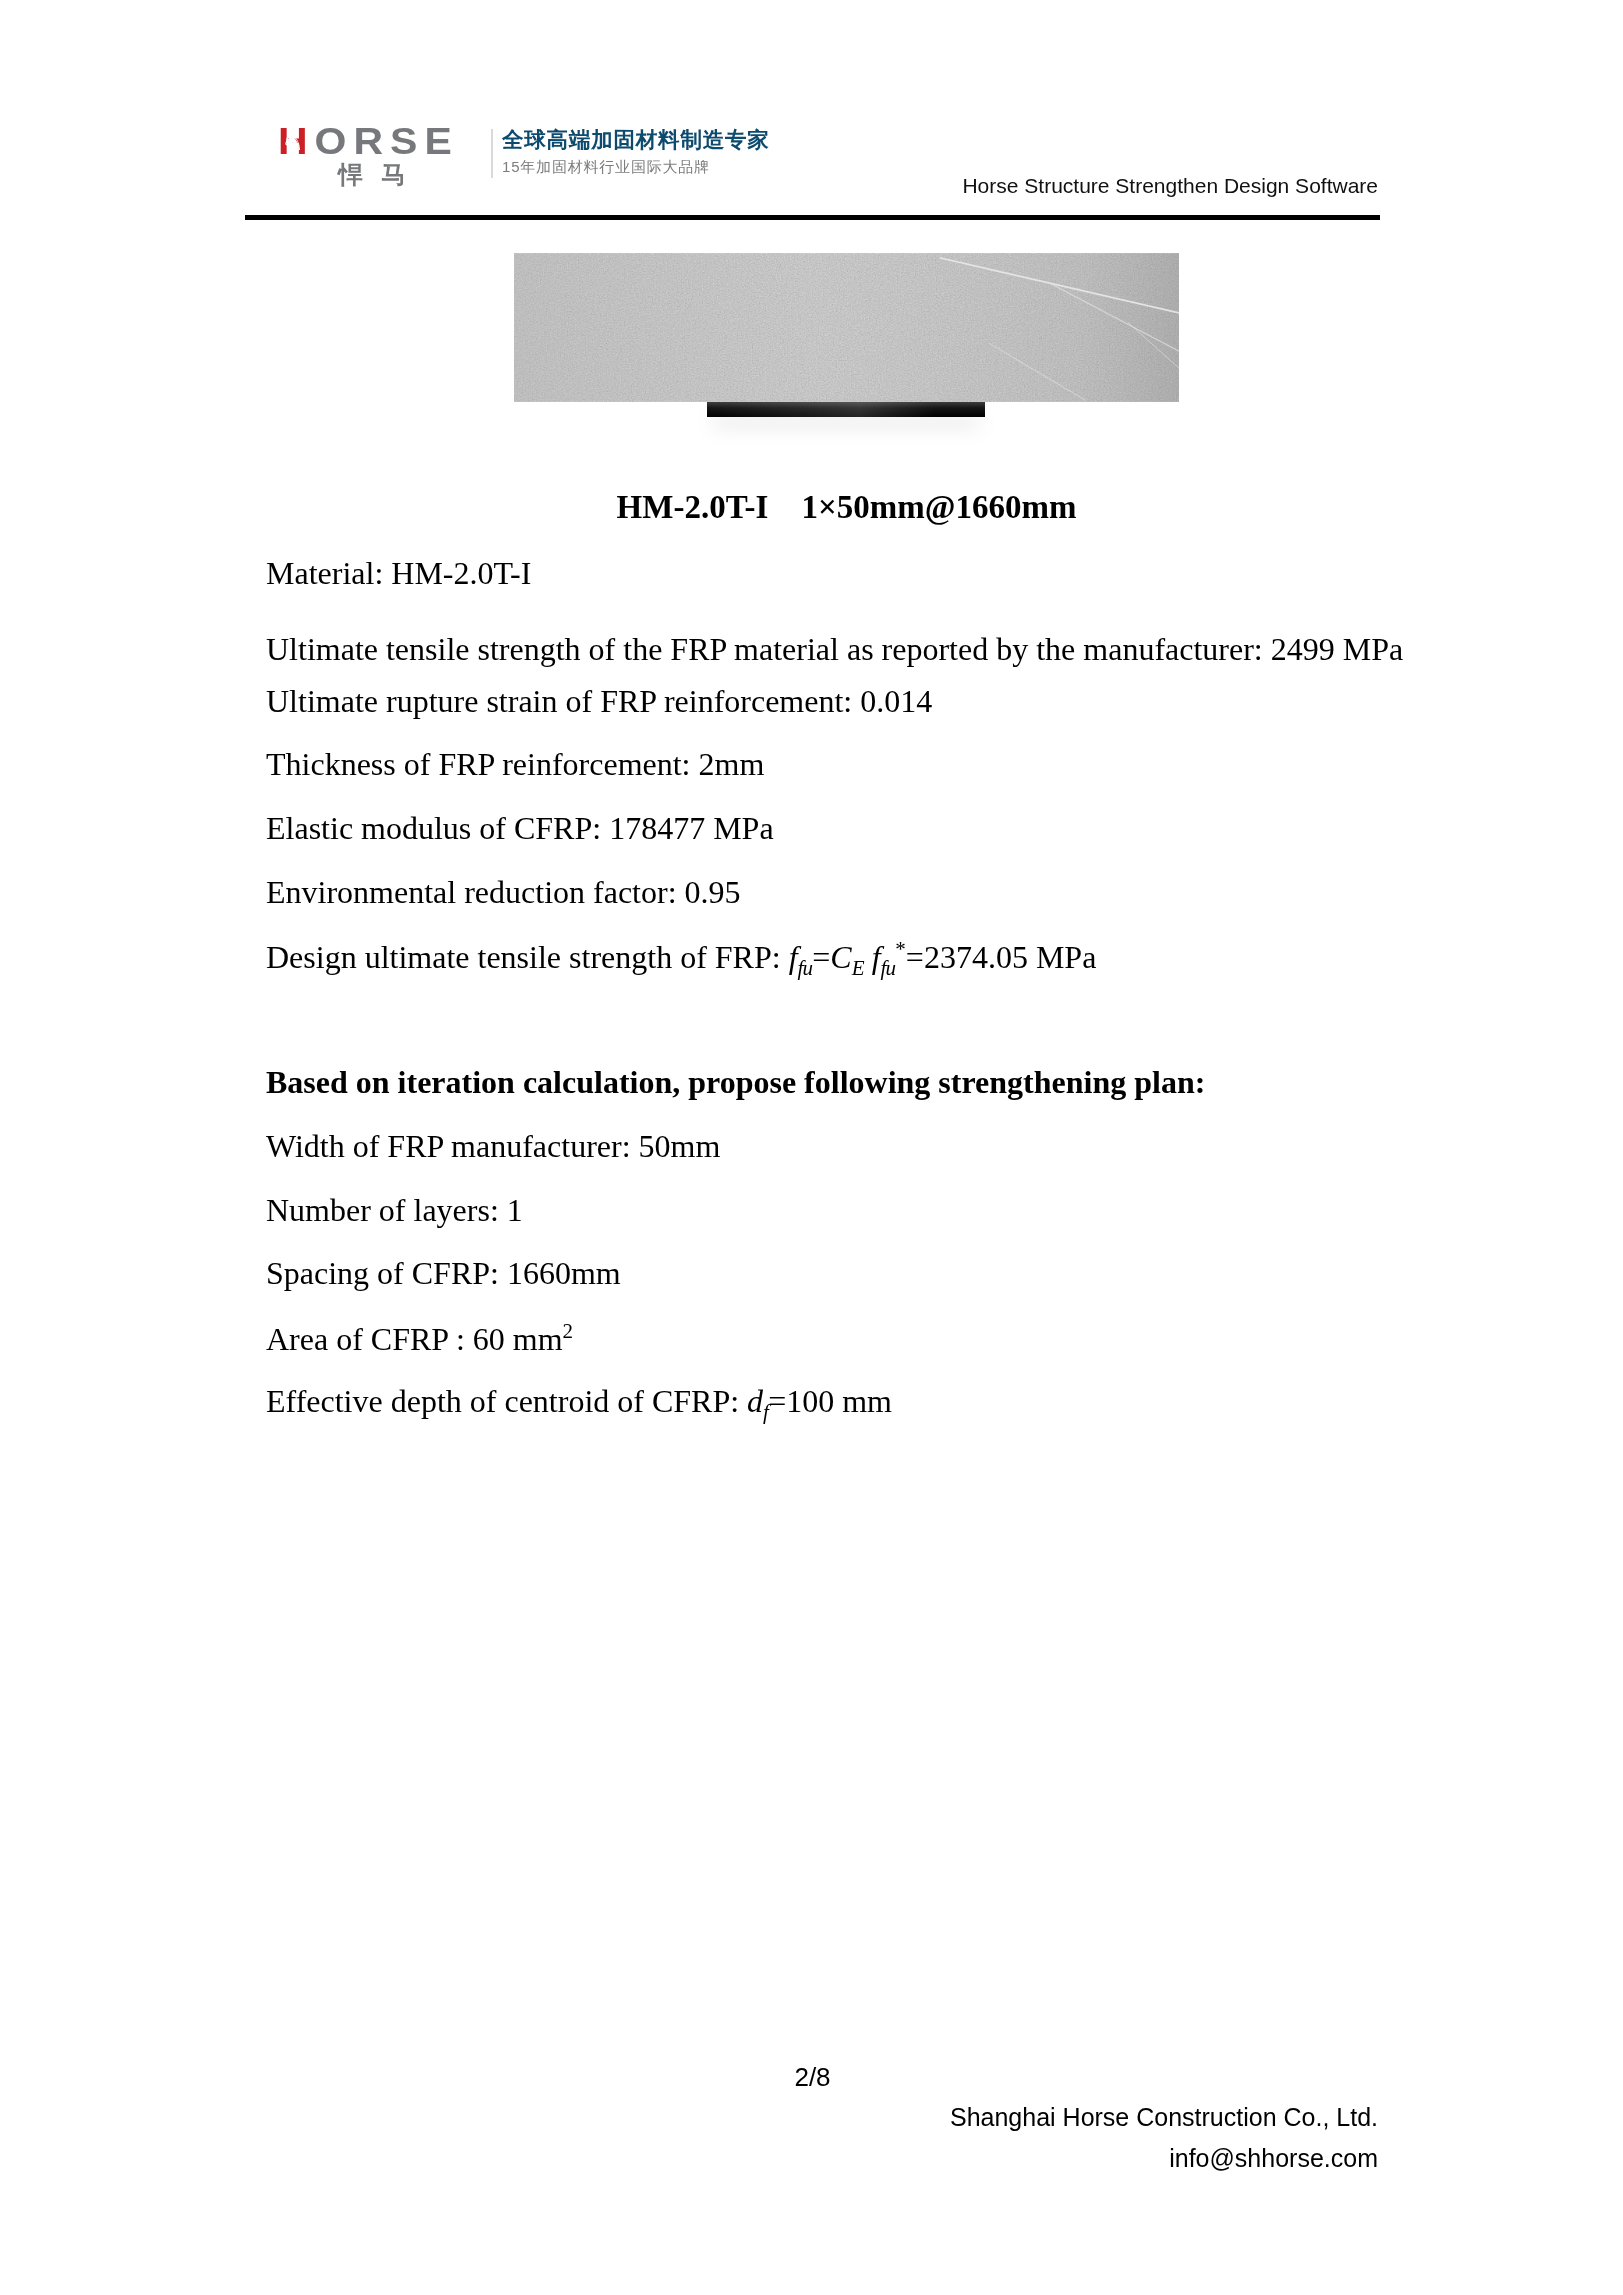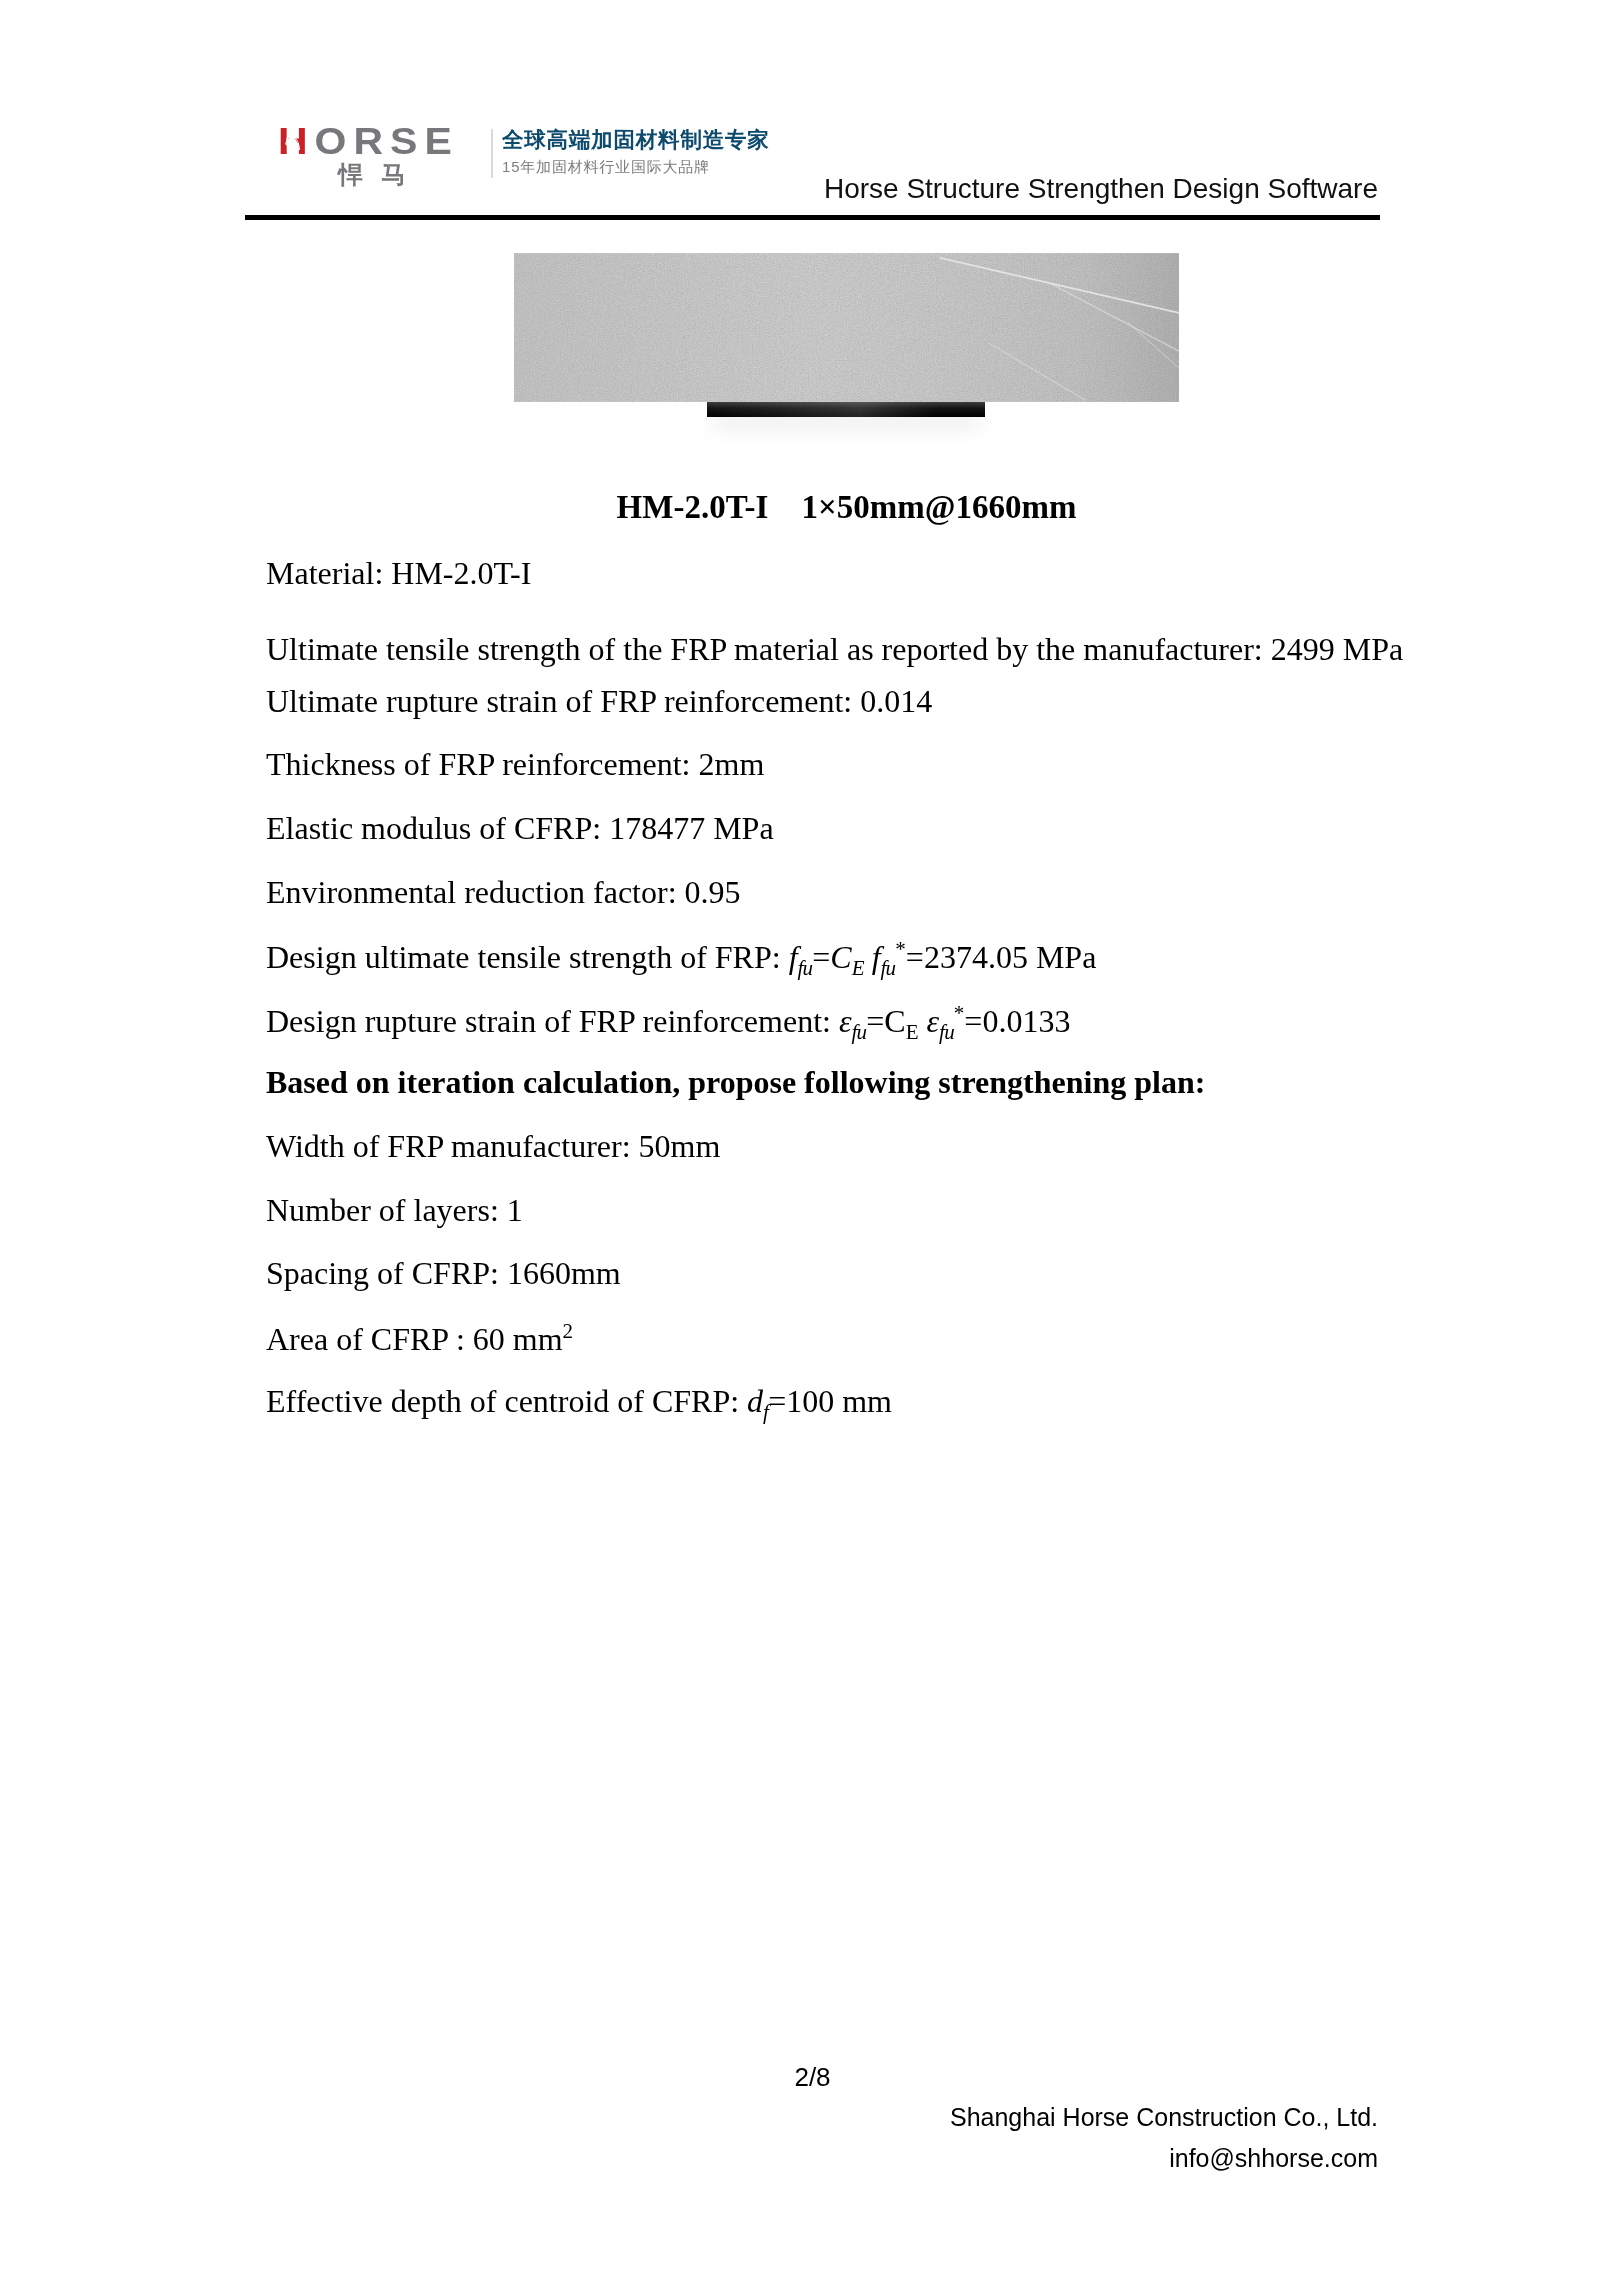--- a/index.html
+++ b/index.html
@@ -47,21 +47,21 @@
   }
   .tagline-gray {
     position:absolute; left:502px; top:159px;
     font-family:"Liberation Sans", sans-serif;
     font-size:15px; line-height:1;
     color:#7d7d7d; letter-spacing:0.8px;
   }
   .app-title {
     position:absolute; right:245px; top:175px;
     font-family:"Liberation Sans", sans-serif;
-    font-size:28px; line-height:1; color:#111;
+    font-size:21px; line-height:1; color:#111;
   }
   .header-rule {
     position:absolute; left:245px; top:215px;
     width:1135px; height:4.6px; background:#000;
   }
 
   
   .figure {
     position:absolute; left:514px; top:253px;
     width:665px; height:149px;
@@ -154,21 +154,20 @@
 
   <div class="doc-title">HM-2.0T-I&nbsp;&nbsp;&nbsp;&nbsp;1×50mm@1660mm</div>
 
   <p class="para" style="top: 557px;"><span>Material: HM-2.0T-I</span></p>
   <p class="para" style="top: 621px; margin-top: 12px;"><span>Ultimate tensile strength of the FRP material as reported by the manufacturer: 2499 MPa</span></p>
   <p class="para" style="top: 685px;"><span>Ultimate rupture strain of FRP reinforcement: 0.014</span></p>
   <p class="para" style="top: 748px;"><span>Thickness of FRP reinforcement: 2mm</span></p>
   <p class="para" style="top: 812px;"><span>Elastic modulus of CFRP: 178477 MPa</span></p>
   <p class="para" style="top: 876px;"><span>Environmental reduction factor: 0.95</span></p>
   <p class="para" style="top: 939px;"><span>Design ultimate tensile strength of FRP: </span><span class="seg-i">f</span><span class="seg-isub">fu</span><span>=</span><span class="seg-i">C</span><span class="seg-isub">E</span><span> </span><span class="seg-i">f</span><span class="seg-isub">fu</span><span class="seg-sup">*</span><span>=2374.05 MPa</span></p>
-  <p class="para" style="top: 1003px;"><span>Design rupture strain of FRP reinforcement: </span><span class="seg-i">ε</span><span class="seg-isub">fu</span><span>=</span><span>C</span><span class="seg-sub">E</span><span> </span><span class="seg-i">ε</span><span class="seg-isub">fu</span><span class="seg-sup">*</span><span>=0.0133</span></p>
   <p class="para" style="top: 1066px;"><span class="seg-b">Based on iteration calculation, propose following strengthening plan:</span></p>
   <p class="para" style="top: 1130px;"><span>Width of FRP manufacturer: 50mm</span></p>
   <p class="para" style="top: 1194px;"><span>Number of layers: 1</span></p>
   <p class="para" style="top: 1257px;"><span>Spacing of CFRP: 1660mm</span></p>
   <p class="para" style="top: 1321px;"><span>Area of CFRP : 60 mm</span><span class="seg-sup">2</span></p>
   <p class="para" style="top: 1385px;"><span>Effective depth of centroid of CFRP: </span><span class="seg-i">d</span><span class="seg-isub">f</span><span>=100 mm</span></p>
 
   <div class="page-number">2/8</div>
   <div class="footer-company">Shanghai Horse Construction Co., Ltd.</div>
   <div class="footer-email">info@shhorse.com</div>

